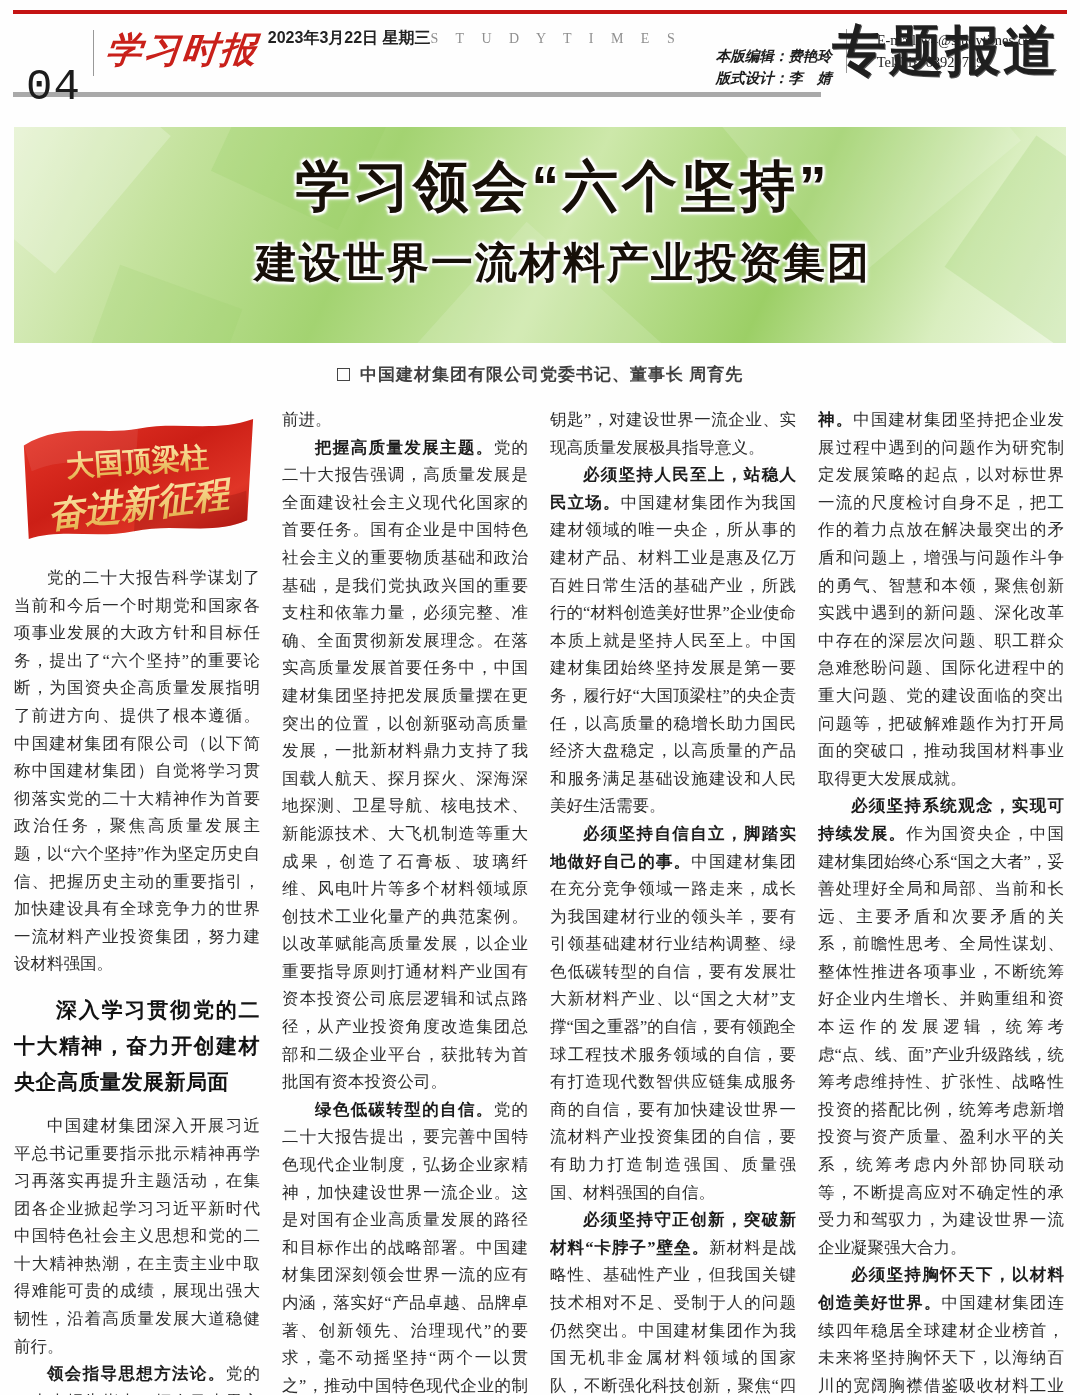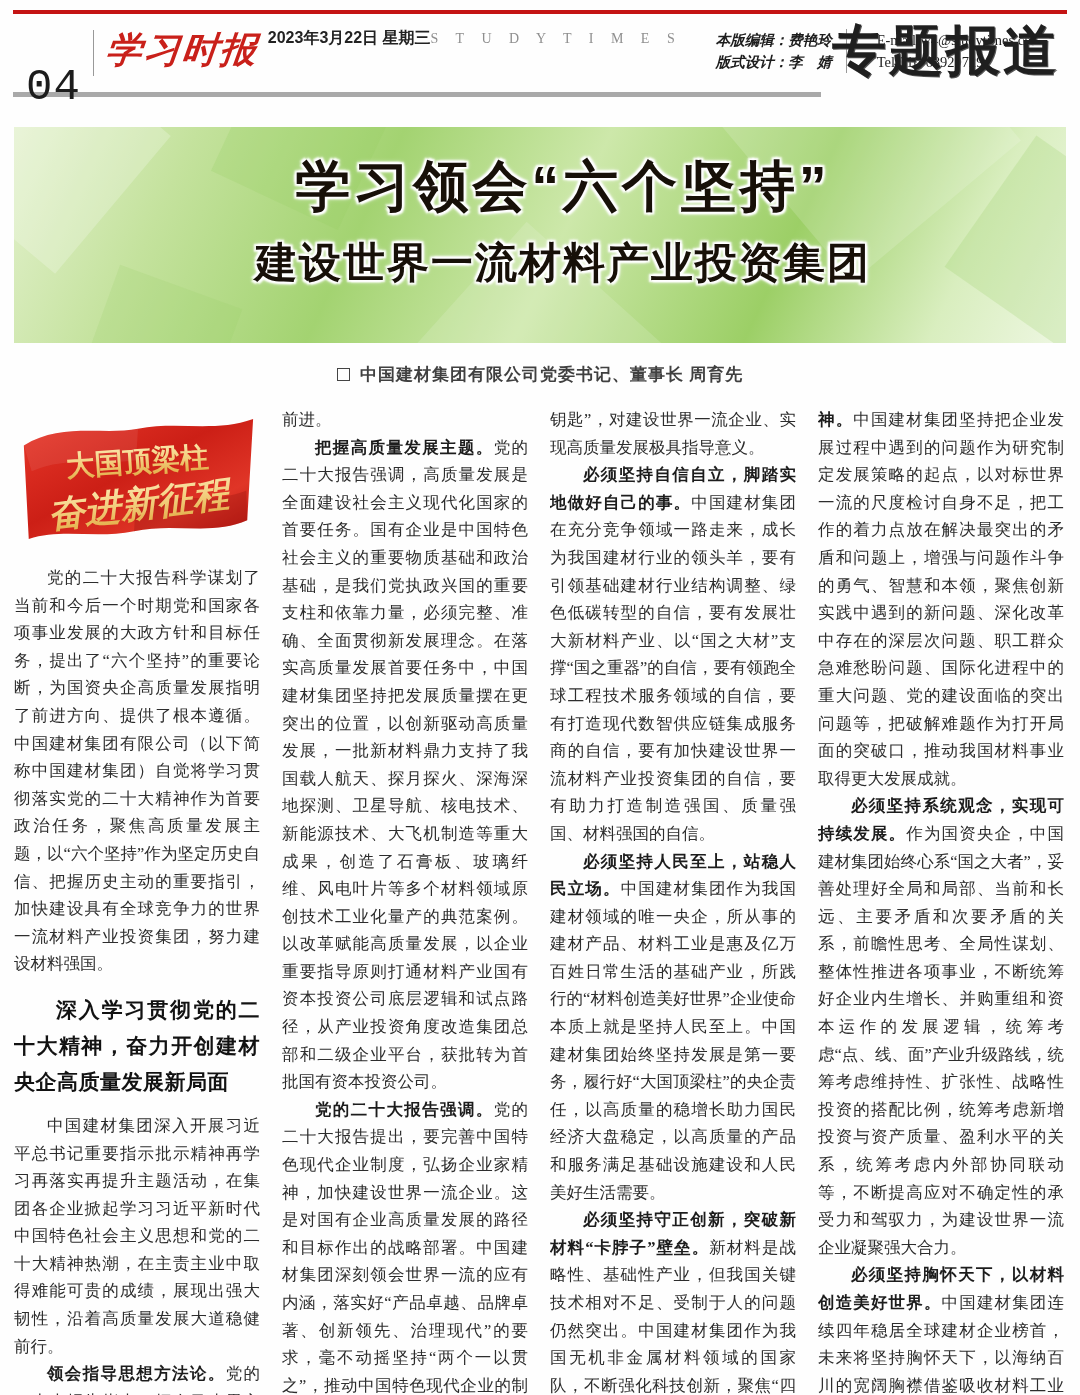--- a/index.html
+++ b/index.html
@@ -25,21 +25,21 @@
   .logo-script {
     font-size:36px; line-height:44px; font-weight:900; font-style:italic;
     color:#c9201a; letter-spacing:2px; transform:skewX(-6deg);
     font-family:"DejaVu Serif", serif; white-space:nowrap;
   }
   .logo-side { margin-left:10px; display:flex; flex-direction:row; }
   .header-date { font-size:16px; font-weight:700; color:#222; line-height:22px;
     font-family:"Liberation Sans", sans-serif; }
   .logo-en { font-size:14px; color:#8f8f8f; letter-spacing:7px; line-height:24px;
     font-family:"Liberation Serif", serif; }
-  .editor-block { margin-left:34px; margin-top:2px;text-align:right; }
+  .editor-block { margin-left:34px; margin-top:18px;text-align:right; }
   .editor-block div {
     font-size:14.5px; line-height:22px; font-weight:700; font-style:italic;
     color:#1d1d1d;
   }
   .contact-block { margin-left:14px; margin-top:2px; padding-left:30px; border-left:1px solid #999; }
   .contact-block div { font-size:14.5px; line-height:22px; color:#1d1d1d;
     font-family:"Liberation Serif", serif; }
   .section-title {
     position:absolute; right:20px; top:8px;
     font-size:54px; line-height:58px; font-weight:900; color:#1f1f1f;
@@ -154,26 +154,26 @@
     </svg>
   </div>
 <p>党的二十大报告科学谋划了当前和今后一个时期党和国家各项事业发展的大政方针和目标任务，提出了“六个坚持”的重要论断，为国资央企高质量发展指明了前进方向、提供了根本遵循。中国建材集团有限公司（以下简称中国建材集团）自觉将学习贯彻落实党的二十大精神作为首要政治任务，聚焦高质量发展主题，以“六个坚持”作为坚定历史自信、把握历史主动的重要指引，加快建设具有全球竞争力的世界一流材料产业投资集团，努力建设材料强国。</p>
       <h3 class="subhead">深入学习贯彻党的二十大精神，奋力开创建材央企高质量发展新局面</h3>
       <p>中国建材集团深入开展习近平总书记重要指示批示精神再学习再落实再提升主题活动，在集团各企业掀起学习习近平新时代中国特色社会主义思想和党的二十大精神热潮，在主责主业中取得难能可贵的成绩，展现出强大韧性，沿着高质量发展大道稳健前行。</p>
       <p><strong class="lead">领会指导思想方法论。</strong>党的二十大报告指出，拥有马克思主义科学理论指导是我们党坚定信仰信念、把握历史主动的根本所在。要把握好习近平新时代中国特色社会主义思想的世界观和方法论，坚持好、运用好贯穿其中的立场观点方法，在学习贯彻中要认真领会“六个坚持”，深刻领悟“两个确立”的决定性意义，不断增强“四个意识”、坚定“四个自信”、做到“两个维护”，坚定不移沿着党的二十大指引的目标方向奋勇</p>
     </div>
     <div class="col">
       <p class="noindent">前进。</p>
       <p><strong class="lead">把握高质量发展主题。</strong>党的二十大报告强调，高质量发展是全面建设社会主义现代化国家的首要任务。国有企业是中国特色社会主义的重要物质基础和政治基础，是我们党执政兴国的重要支柱和依靠力量，必须完整、准确、全面贯彻新发展理念。在落实高质量发展首要任务中，中国建材集团坚持把发展质量摆在更突出的位置，以创新驱动高质量发展，一批新材料鼎力支持了我国载人航天、探月探火、深海深地探测、卫星导航、核电技术、新能源技术、大飞机制造等重大成果，创造了石膏板、玻璃纤维、风电叶片等多个材料领域原创技术工业化量产的典范案例。以改革赋能高质量发展，以企业重要指导原则打通材料产业国有资本投资公司底层逻辑和试点路径，从产业投资角度改造集团总部和二级企业平台，获批转为首批国有资本投资公司。</p>
-      <p><strong class="lead">党的二十大报告强调。</strong>党的二十大报告提出，要完善中国特色现代企业制度，弘扬企业家精神，加快建设世界一流企业。这是对国有企业高质量发展的路径和目标作出的战略部署。中国建材集团深刻领会世界一流的应有内涵，落实好“产品卓越、品牌卓著、创新领先、治理现代”的要求，毫不动摇坚持“两个一以贯之”，推动中国特色现代企业的制度优势转变成为高质量发展的成效，为支撑实体经济实现质的有效提升和量的合理增长贡献更大力量。连续14年保持建材国际工程市场占有率第一，在埃及建成非洲最大玻纤生产基地，在建设世界一流材料产业投资集团上取得了阶段性成果。</p>
+      <p><strong class="lead">绿色低碳转型的自信。</strong>党的二十大报告提出，要完善中国特色现代企业制度，弘扬企业家精神，加快建设世界一流企业。这是对国有企业高质量发展的路径和目标作出的战略部署。中国建材集团深刻领会世界一流的应有内涵，落实好“产品卓越、品牌卓著、创新领先、治理现代”的要求，毫不动摇坚持“两个一以贯之”，推动中国特色现代企业的制度优势转变成为高质量发展的成效，为支撑实体经济实现质的有效提升和量的合理增长贡献更大力量。连续14年保持建材国际工程市场占有率第一，在埃及建成非洲最大玻纤生产基地，在建设世界一流材料产业投资集团上取得了阶段性成果。</p>
     </div>
     <div class="col">
       <p class="noindent">钥匙”，对建设世界一流企业、实现高质量发展极具指导意义。</p>
+      <p><strong class="lead">必须坚持人民至上，站稳人民立场。</strong>中国建材集团作为我国建材领域的唯一央企，所从事的建材产品、材料工业是惠及亿万百姓日常生活的基础产业，所践行的“材料创造美好世界”企业使命本质上就是坚持人民至上。中国建材集团始终坚持发展是第一要务，履行好“大国顶梁柱”的央企责任，以高质量的稳增长助力国民经济大盘稳定，以高质量的产品和服务满足基础设施建设和人民美好生活需要。</p>
       <p><strong class="lead">必须坚持自信自立，脚踏实地做好自己的事。</strong>中国建材集团在充分竞争领域一路走来，成长为我国建材行业的领头羊，要有引领基础建材行业结构调整、绿色低碳转型的自信，要有发展壮大新材料产业、以“国之大材”支撑“国之重器”的自信，要有领跑全球工程技术服务领域的自信，要有打造现代数智供应链集成服务商的自信，要有加快建设世界一流材料产业投资集团的自信，要有助力打造制造强国、质量强国、材料强国的自信。</p>
-      <p><strong class="lead">必须坚持人民至上，站稳人民立场。</strong>中国建材集团作为我国建材领域的唯一央企，所从事的建材产品、材料工业是惠及亿万百姓日常生活的基础产业，所践行的“材料创造美好世界”企业使命本质上就是坚持人民至上。中国建材集团始终坚持发展是第一要务，履行好“大国顶梁柱”的央企责任，以高质量的稳增长助力国民经济大盘稳定，以高质量的产品和服务满足基础设施建设和人民美好生活需要。</p>
       <p><strong class="lead">必须坚持守正创新，突破新材料“卡脖子”壁垒。</strong>新材料是战略性、基础性产业，但我国关键技术相对不足、受制于人的问题仍然突出。中国建材集团作为我国无机非金属材料领域的国家队，不断强化科技创新，聚焦“四个面向”，发挥国有资本投资公司优势，推进创新链产业链融合，推动高性能纤维及其复合材料、玻璃新材料、陶瓷新材料、膜材料等新材料发展实现弯道超车。不断强化管理创新，坚持战略理性和经济理性，针对“从0到1”的原创技术创新突破和“从1到100”的创新成果产业化实施、差异化管理，助力新材料顺利迈过产业化“死亡谷”。不断强化体制机制创新，从用人体制、激励机制、人才培养等方面深化改革创新，推行关键核心技术攻关项目“揭榜挂帅”，鼓励创新、宽容失败，聚天下英才而用之。</p>
     </div>
     <div class="col">
       <p class="noindent"><strong class="lead">神。</strong>中国建材集团坚持把企业发展过程中遇到的问题作为研究制定发展策略的起点，以对标世界一流的尺度检讨自身不足，把工作的着力点放在解决最突出的矛盾和问题上，增强与问题作斗争的勇气、智慧和本领，聚焦创新实践中遇到的新问题、深化改革中存在的深层次问题、职工群众急难愁盼问题、国际化进程中的重大问题、党的建设面临的突出问题等，把破解难题作为打开局面的突破口，推动我国材料事业取得更大发展成就。</p>
       <p><strong class="lead">必须坚持系统观念，实现可持续发展。</strong>作为国资央企，中国建材集团始终心系“国之大者”，妥善处理好全局和局部、当前和长远、主要矛盾和次要矛盾的关系，前瞻性思考、全局性谋划、整体性推进各项事业，不断统筹好企业内生增长、并购重组和资本运作的发展逻辑，统筹考虑“点、线、面”产业升级路线，统筹考虑维持性、扩张性、战略性投资的搭配比例，统筹考虑新增投资与资产质量、盈利水平的关系，统筹考虑内外部协同联动等，不断提高应对不确定性的承受力和驾驭力，为建设世界一流企业凝聚强大合力。</p>
       <p><strong class="lead">必须坚持胸怀天下，以材料创造美好世界。</strong>中国建材集团连续四年稳居全球建材企业榜首，未来将坚持胸怀天下，以海纳百川的宽阔胸襟借鉴吸收材料工业优秀成果，更高质量参与“一带一路”建设。深入推进市场国际化、资本国际化、人才国际化，依托国内大规模的产业优势、一流的技术工艺装备优势和数字化智能化优势，积极稳妥推进海外业务布局，统筹国内外资源，加快融入双循环格局。带头践行“双碳”目标，助力构建人类命运共同体。牵头打造国家原材料行业首个“双碳”公共服务平台，着力抓好减碳、降碳、固碳、管碳，全力守护绿色家园、守护城市生态、守护绿水青山、守护居民健康，当好建材行业“双碳”行动的排头兵，为建设美丽中国、美丽地球贡献更大力量，真正践行“材料创造美好世界”的企业使命。</p>
     </div>
   </div>
 
 </body></html>

